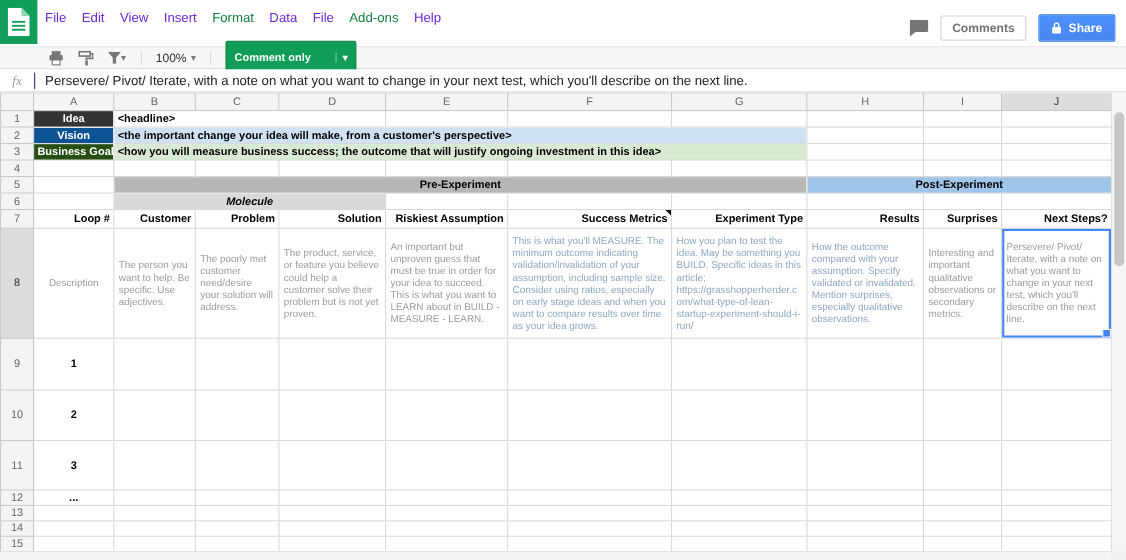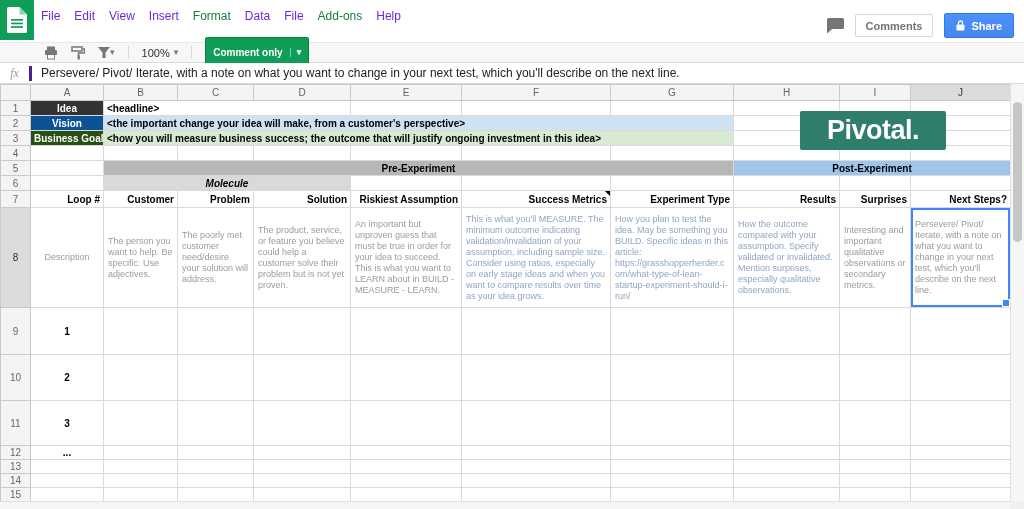--- a/index.html
+++ b/index.html
@@ -36,28 +36,28 @@
   
   .toolbar { position:absolute; top:42px; left:0; right:0; height:21px; background:#f7f7f7;
              border-top:1px solid #e8e8e8; border-bottom:1px solid #d9d9d9;
              display:flex; align-items:center; padding-left:44px; gap:13px; }
   .tool-icon { display:flex; align-items:center; cursor:pointer; }
   .tool-sep { width:1px; height:13px; background:#d9d9d9; }
   .zoom-ctl { display:flex; align-items:center; gap:4px; font-size:11px; color:#333; cursor:pointer;justify-content:flex-end; }
   .caret { font-size:9px; color:#777; line-height:9px; }
   .btn-mode { height:16px; background:var(--comment-green); border:1px solid #0c8043; border-radius:2px;
               color:#fff; font-size:10px; font-weight:bold; display:flex; align-items:center;
-              padding:15px 7px; gap:7px; cursor:pointer; }
+              padding:15px 7px; gap:22px; cursor:pointer; }
   .btn-mode .caret { color:#fff; border-left:1px solid rgba(255,255,255,.45); padding-left:6px; }
 
   
   .formula-bar { position:absolute; top:63px; left:0; right:0; height:21px; background:#fff;
                  border-bottom:1px solid #d9d9d9; display:flex; align-items:center; }
   .fx { width:32px; text-align:center; font-family:"Liberation Serif", serif; font-style:italic;
-        color:#999; font-size:12px; border-right:3px solid #4c1d95; }
+        color:#999; font-size:12px; border-right:1px solid #4c1d95; }
   .formula-text { font-size:12px; color:#222; padding-left:9px; white-space:nowrap; overflow:hidden; flex:1; }
 
   
   .grid { position:absolute; top:84px; left:0; width:1010px; height:418px; overflow:hidden; background:#fff; }
   table { border-collapse:collapse; table-layout:fixed; width:1010px; }
   th,td { overflow:hidden; vertical-align:middle; }
   thead th { background:#f4f4f4; color:#666; font-weight:normal; font-size:10px; text-align:center;
              border:1px solid #c9c9c9; height:16px; }
   thead th.sel { background:#dcdcdc; color:#333; }
   td.rownum { background:#f4f4f4; color:#666; text-align:center; border:1px solid #c9c9c9; font-size:10px; }
@@ -394,21 +394,20 @@
             <td class="gc"></td>
           <td class="gc"></td>
             <td class="gc"></td>
           <td class="gc"></td>
             <td class="gc"></td>
           <td class="gc"></td>
             <td class="gc"></td>
         </tr>
       </tbody>
     </table>
-    <div class="pivotal-logo">Pivotal.</div>
   </div>
 
   <div class="vscroll">
     <div class="vscroll-thumb"></div>
   </div>
   <div class="hscroll"></div>
   <div class="scroll-corner"></div>
 
 </div>
 

